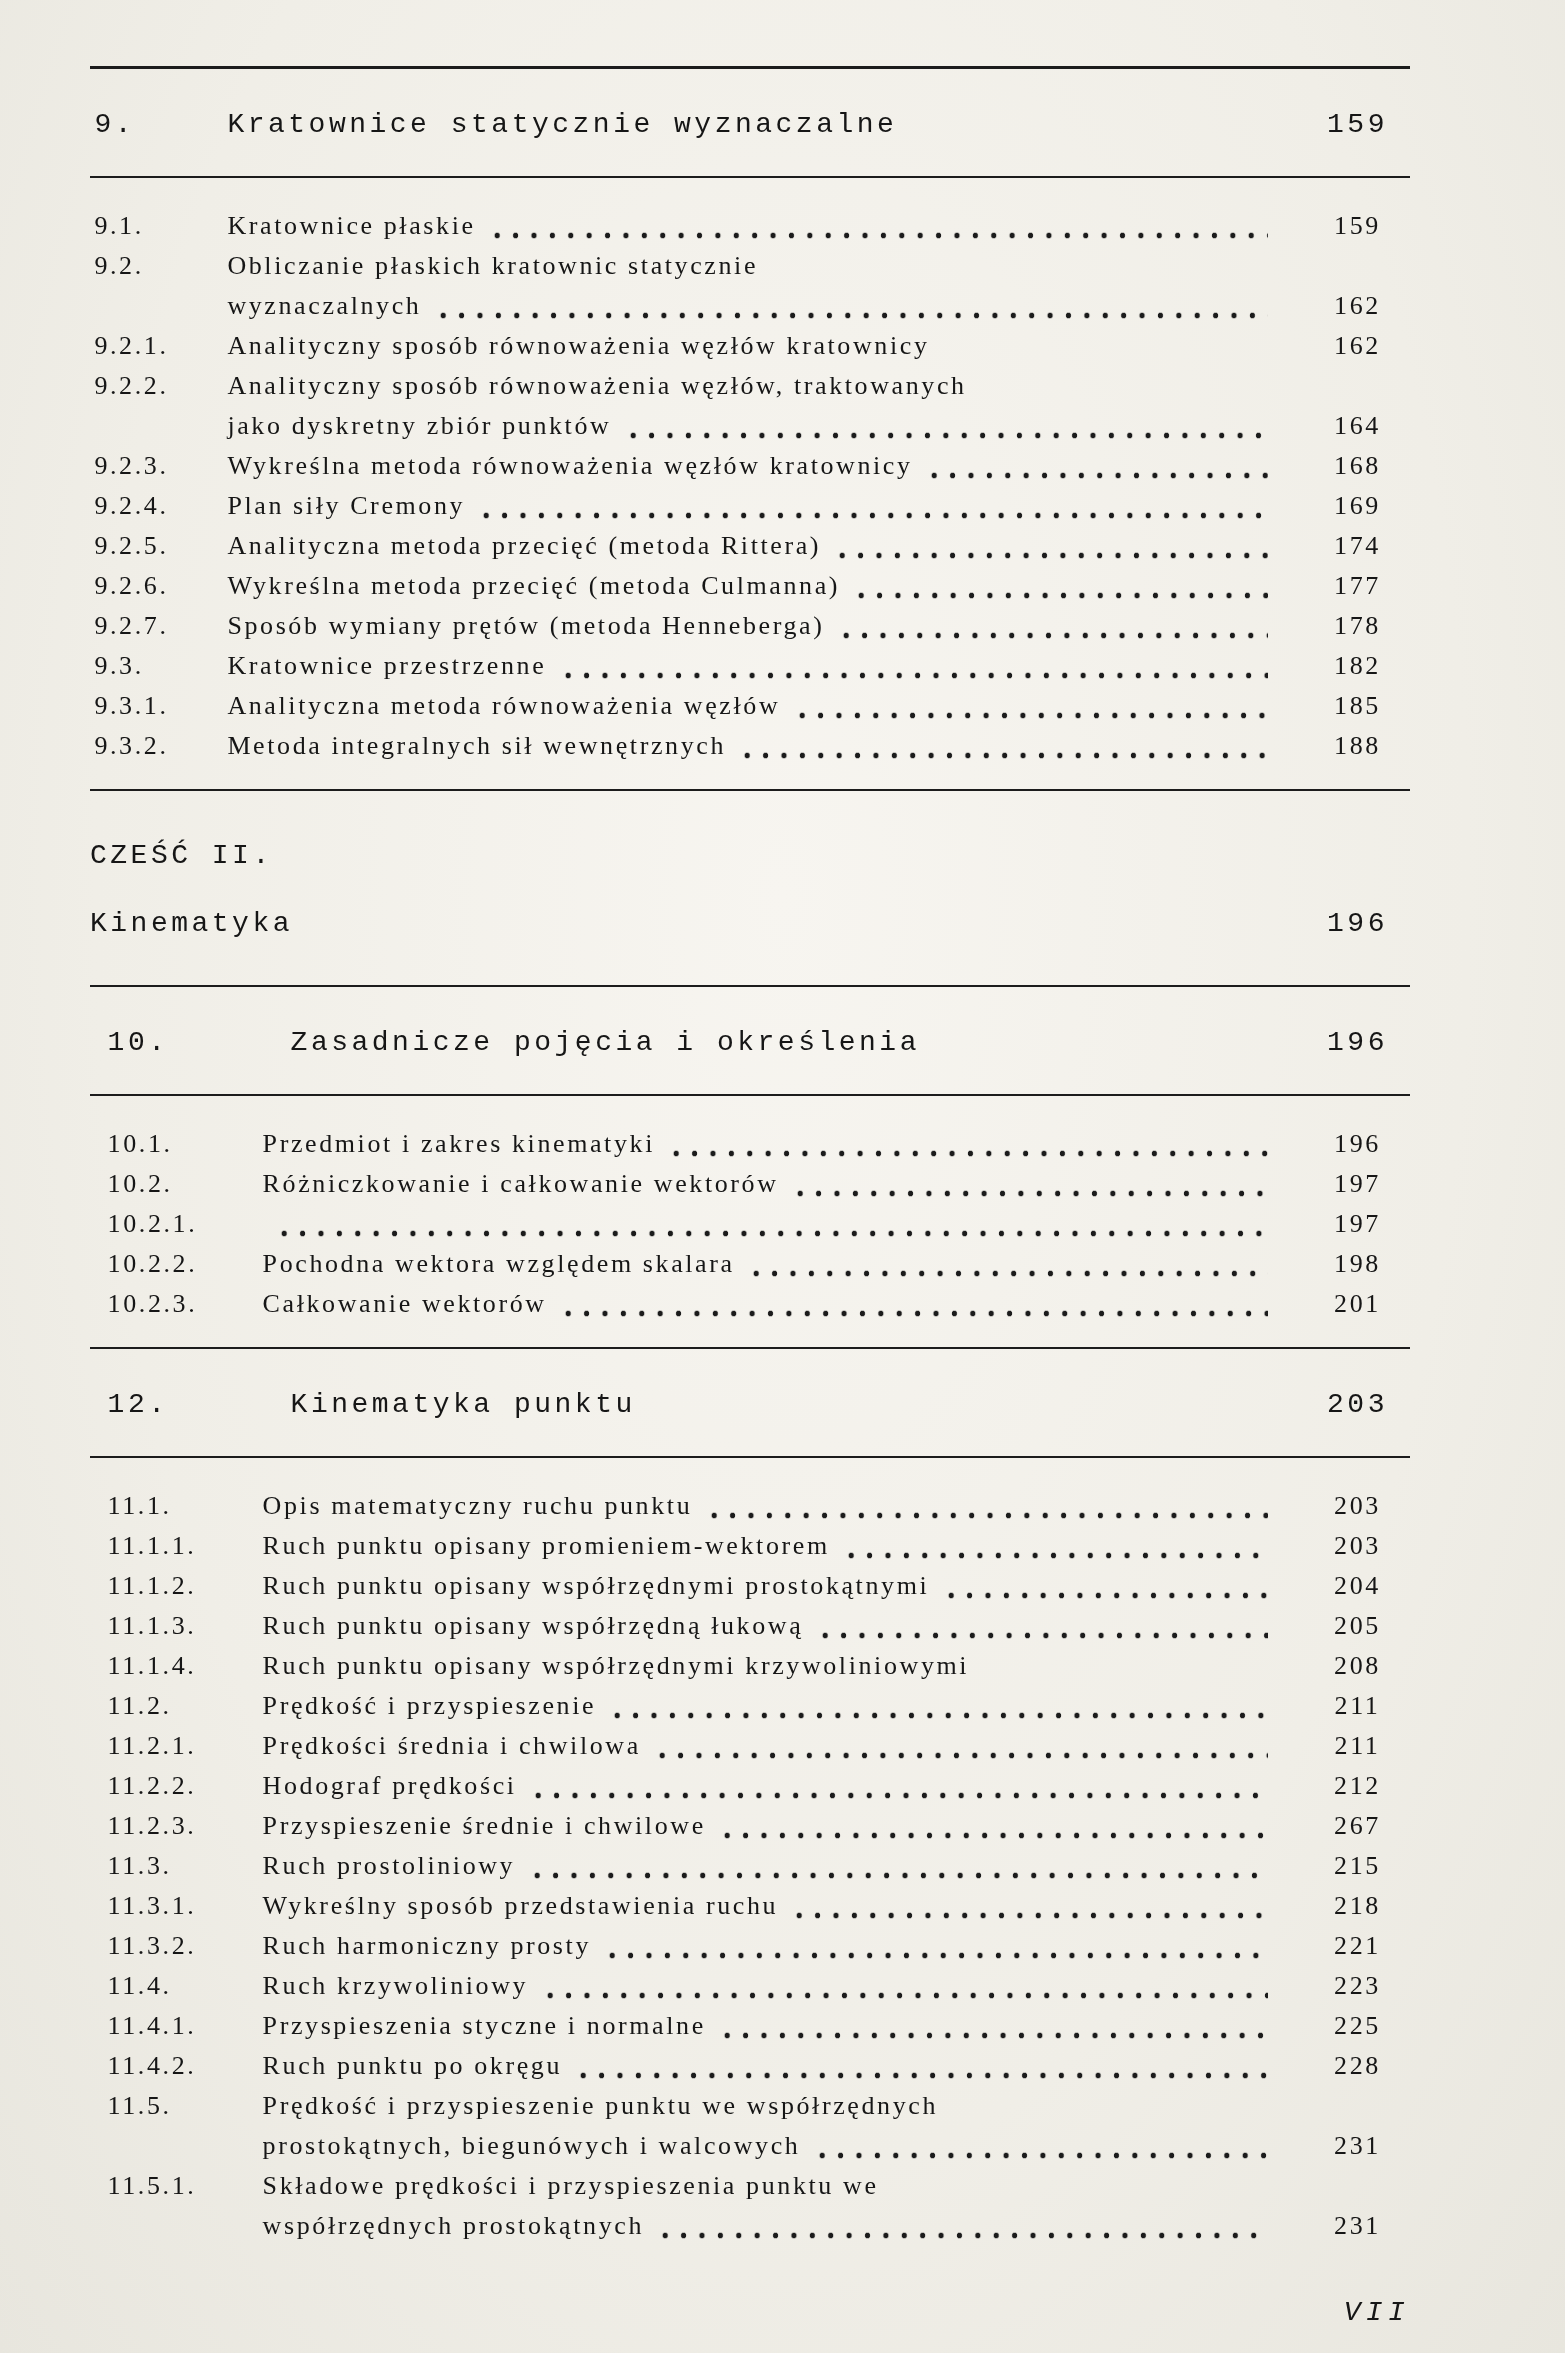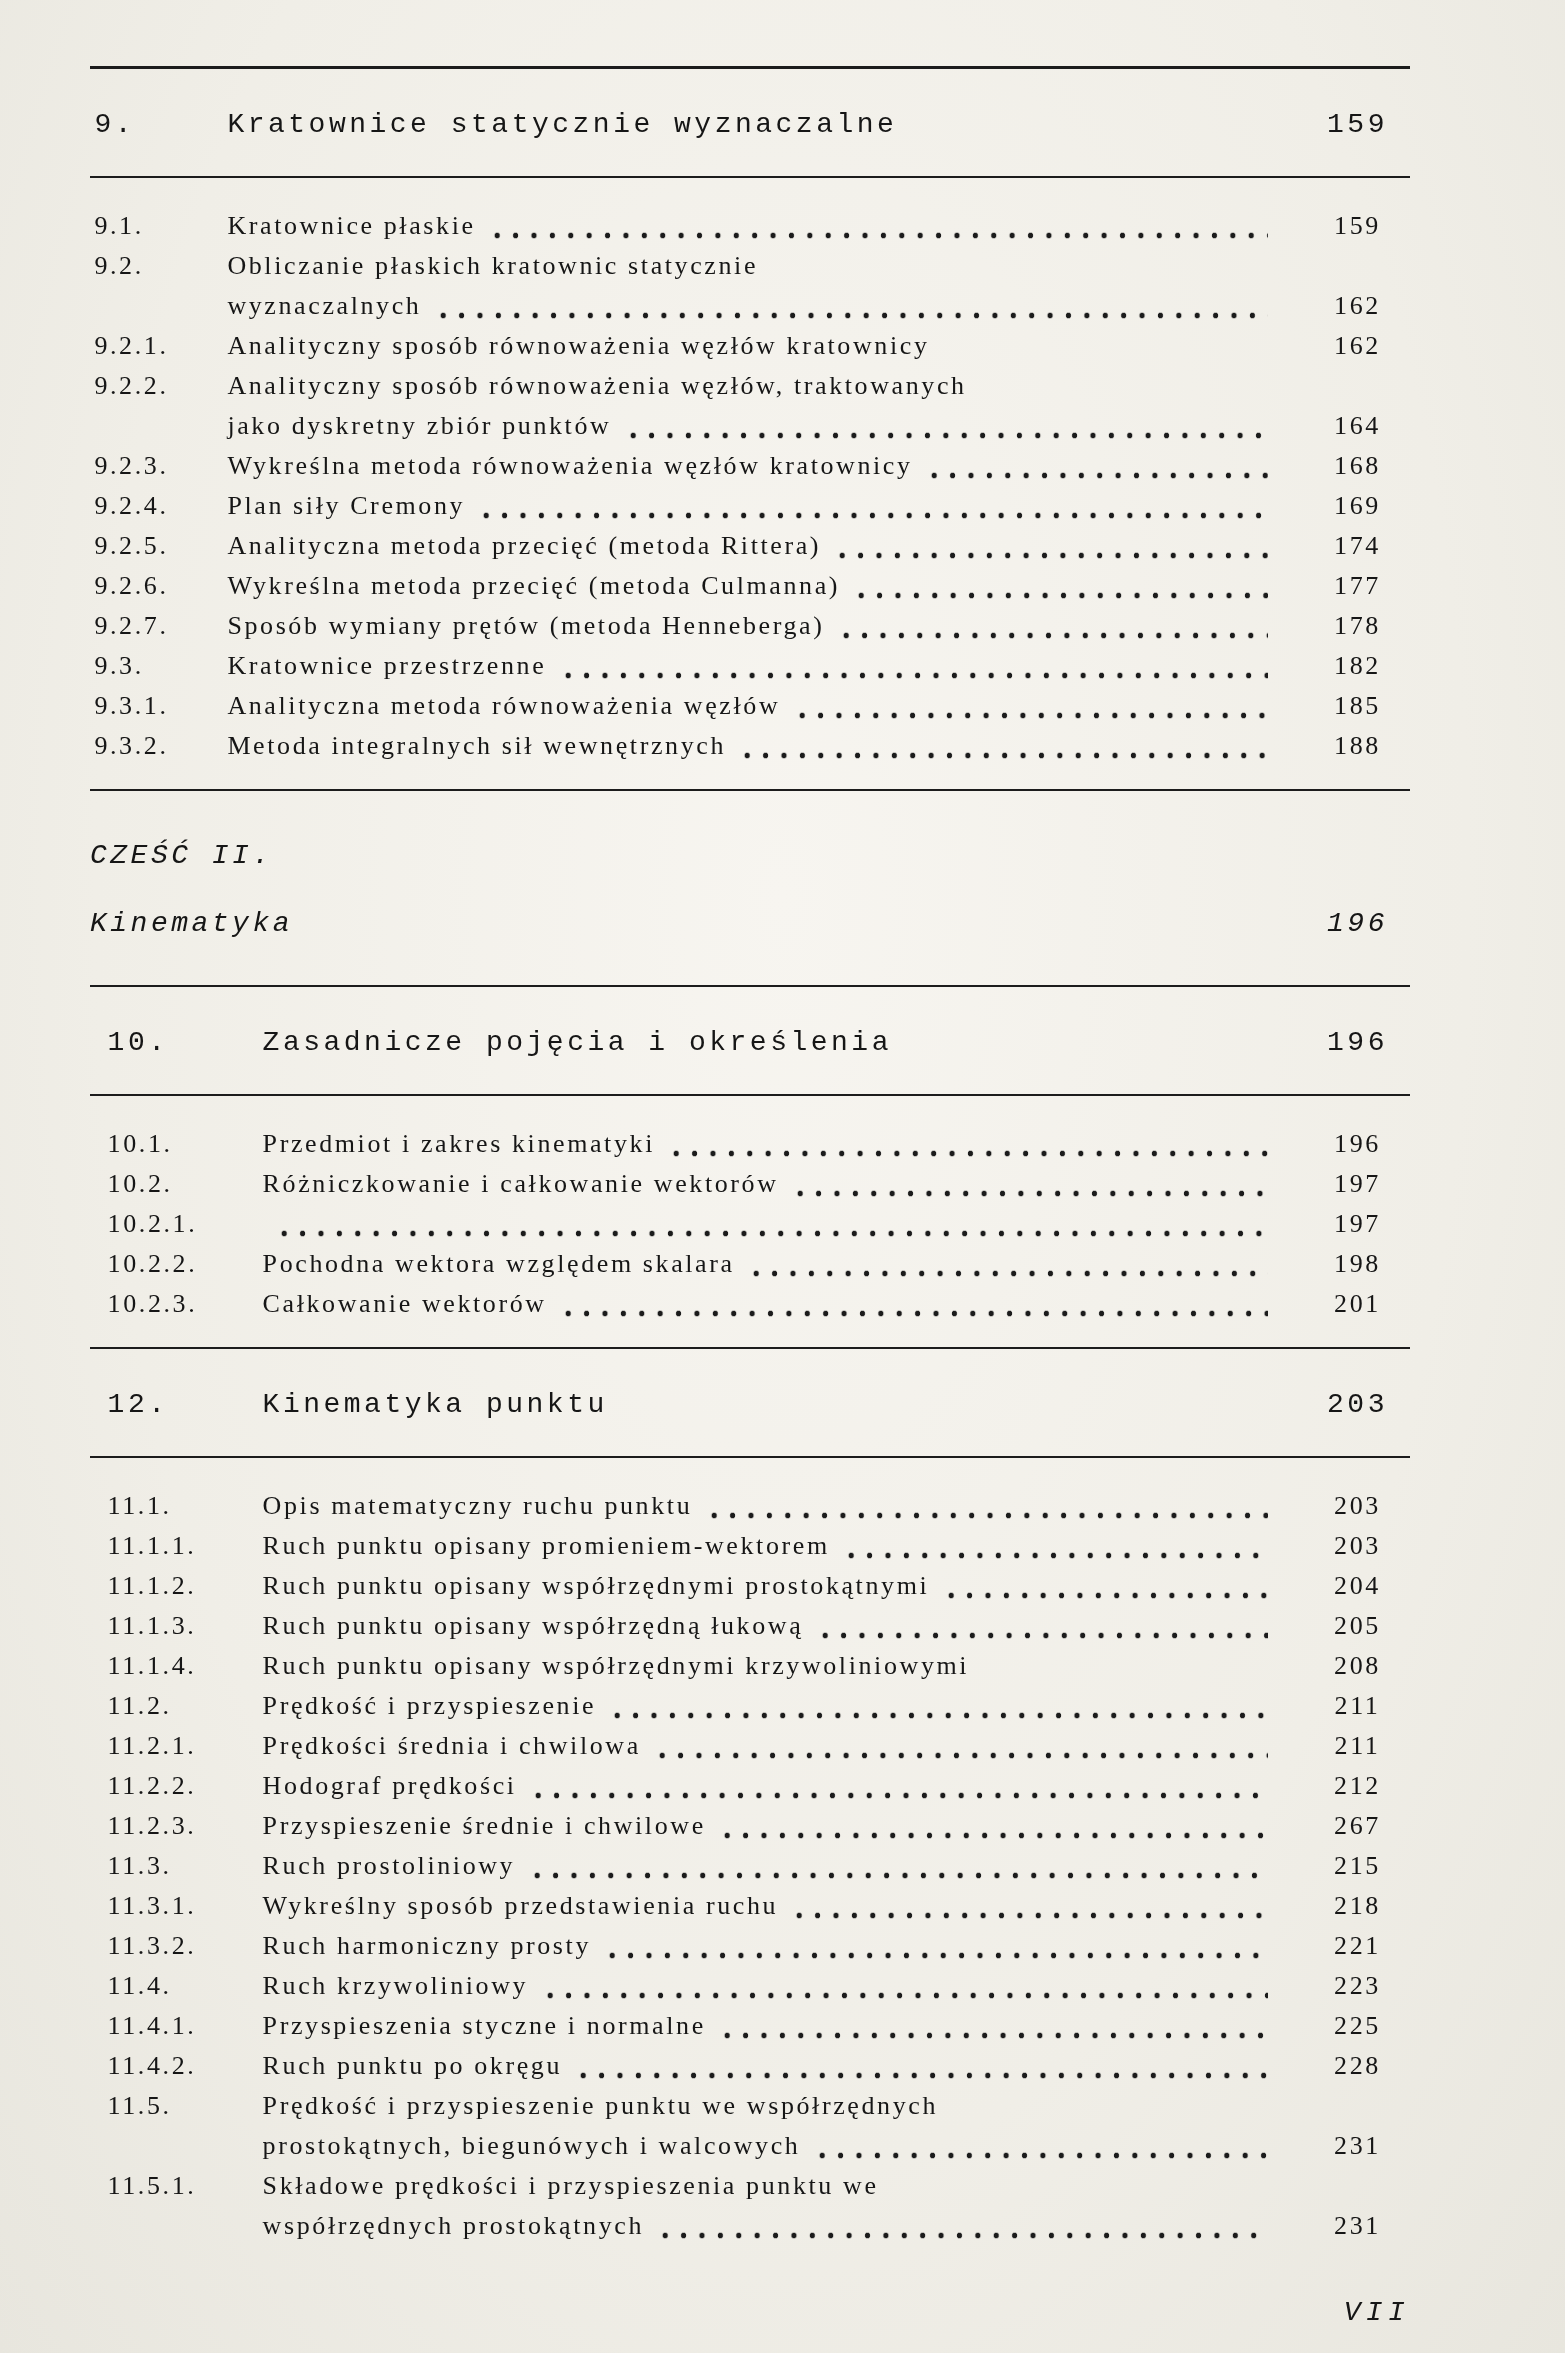--- a/index.html
+++ b/index.html
@@ -23,21 +23,21 @@
     display: flex;
     font-size: 28px;
     letter-spacing: 3.5px;
     line-height: 42px;
     white-space: nowrap;
     margin: 35px 0 30px;
   }
   .sec-header .num { flex: 0 0 auto; display: inline-block; }
 
   .w1 { padding-left: 4.4px; box-sizing: border-box; }
-  .w2 { padding-left: 17.6px; box-sizing: border-box; }
+  .w2 { padding-left: 17.6px; box-sizing: border-box; gap: 28px; }
   .w1 .num { width: 133px; }
   .w2 .num { width: 155px; }
 
   .spacer { flex: 1 1 26px; min-width: 0; }
   .pagenum { flex: 0 0 105px; width: 105px; text-align: center; }
 
   .entries {
     margin: 28px 0 23px;
     font-size: 26px;
     letter-spacing: 2.6px;
@@ -61,21 +61,20 @@
     background-repeat: repeat-x;
     background-position: left 24px;
   }
   .leader.no-dots { background: none; }
 
   .part-block {
     margin: 44px 0 40px;
     font-size: 28px;
     letter-spacing: 3.5px;
     white-space: nowrap;
-    font-style: italic;
   }
   .part-label { line-height: 42px; }
   .part-title-row { display: flex; margin-top: 26px; line-height: 42px; gap: 38px; }
   .part-title { flex: 0 0 auto; }
 
   .footer {
     margin-top: 46px;
     text-align: right;
     font-size: 28px;
     letter-spacing: 5.3px;

